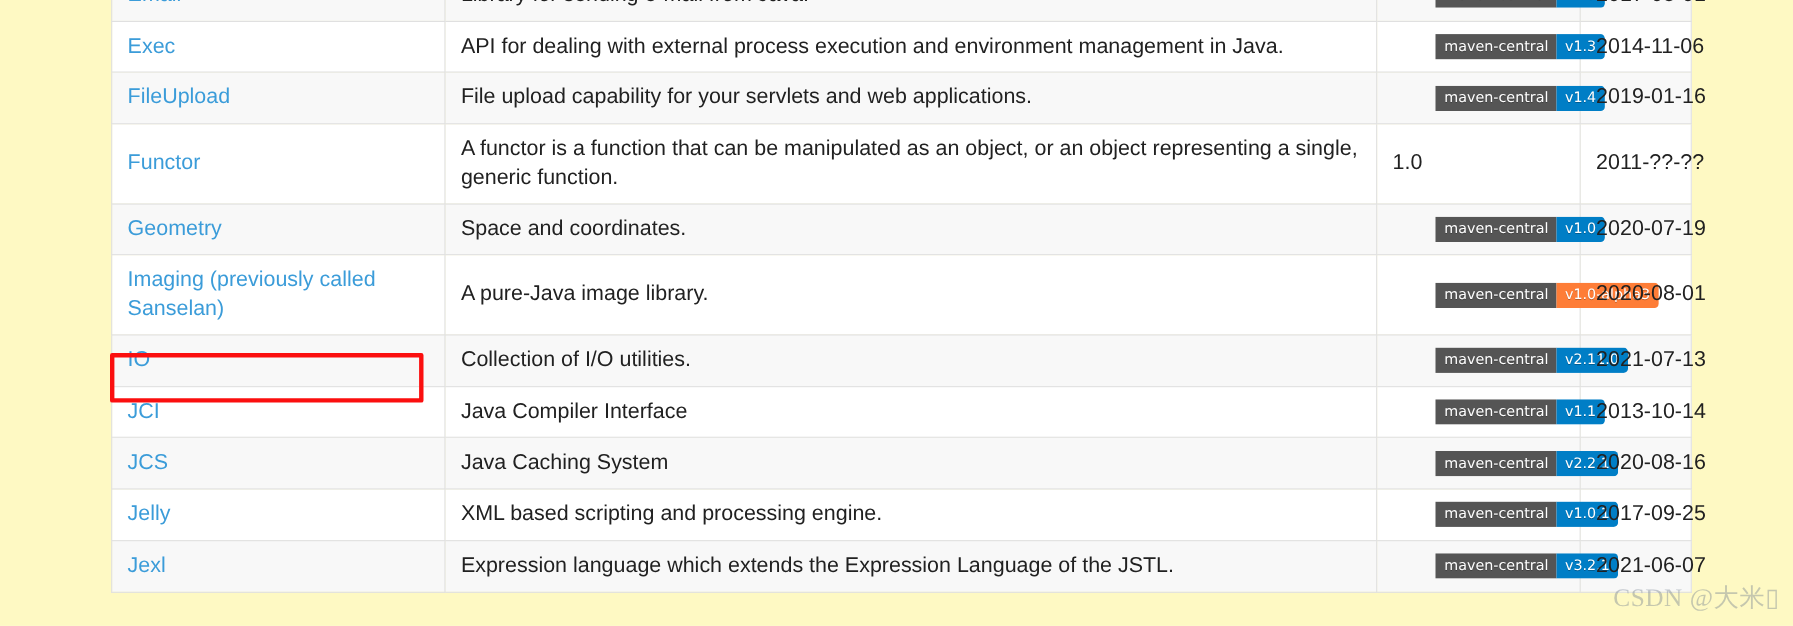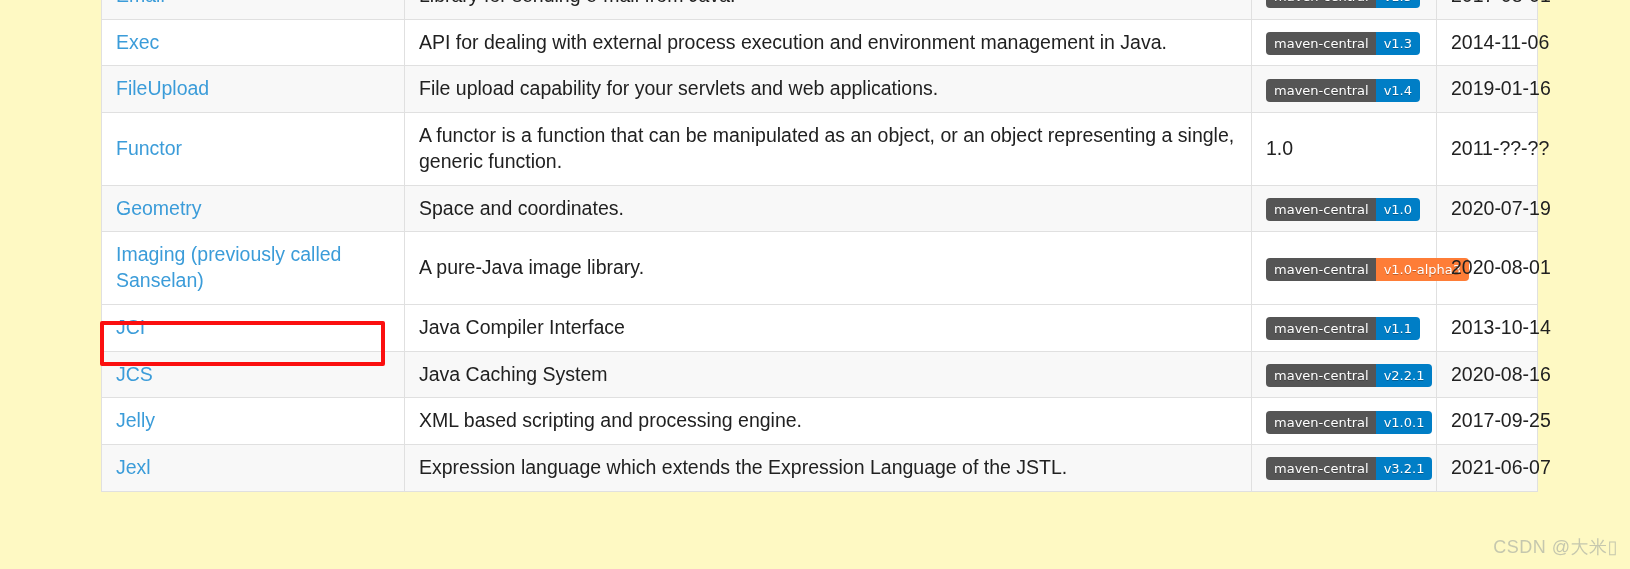--- a/index.html
+++ b/index.html
@@ -79,20 +79,21 @@
     vertical-align: middle;
     box-shadow: inset 0 1px 0 rgba(255,255,255,.12);
   }
   .badge .badge-label {
     background: #555555;
     color: #ffffff;
     padding: 0 7px 0 8px;
     font-weight: 400;
     text-shadow: 0 1px 0 rgba(0,0,0,.25);
     white-space: nowrap;
+    margin-left: 39px;
   }
   .badge .badge-value {
     color: #ffffff;
     padding: 0 8px;
     font-weight: 400;
     text-shadow: 0 1px 0 rgba(0,0,0,.25);
     white-space: nowrap;
   }
   .badge.blue   .badge-value { background: #007ec6; }
   .badge.orange .badge-value { background: #fe7d37; }
@@ -109,22 +110,22 @@
     box-sizing: border-box;
     pointer-events: none;
   }
 
   
   #watermark {
     position: absolute;
     right: 12px;
     bottom: 10px;
     color: rgba(120,130,145,0.42);
-    font-size: 18px;
-    font-family: Liberation Sans, sans-serif;
+    font-size: 23px;
+    font-family: Liberation Serif, serif;
     letter-spacing: .5px;
     white-space: nowrap;
     user-select: none;
   }
 </style>
 </head>
 <body>
 
 <div id="page">
 
@@ -181,20 +182,29 @@
           </tr>
           <tr class="plain">
             <td class="name"><a href="#">Imaging (previously called Sanselan)</a></td>
             <td class="desc">A pure-Java image library.</td>
             <td class="ver"><span class="badge orange">
                 <span class="badge-label">maven-central</span>
                 <span class="badge-value">v1.0-alpha3</span>
               </span></td>
             <td class="date">2020-08-01</td>
           </tr>
+          <tr class="alt">
+            <td class="name"><a href="#">IO</a></td>
+            <td class="desc">Collection of I/O utilities.</td>
+            <td class="ver"><span class="badge blue">
+                <span class="badge-label">maven-central</span>
+                <span class="badge-value">v2.11.0</span>
+              </span></td>
+            <td class="date">2021-07-13</td>
+          </tr>
           <tr class="plain">
             <td class="name"><a href="#">JCI</a></td>
             <td class="desc">Java Compiler Interface</td>
             <td class="ver"><span class="badge blue">
                 <span class="badge-label">maven-central</span>
                 <span class="badge-value">v1.1</span>
               </span></td>
             <td class="date">2013-10-14</td>
           </tr>
           <tr class="alt">

